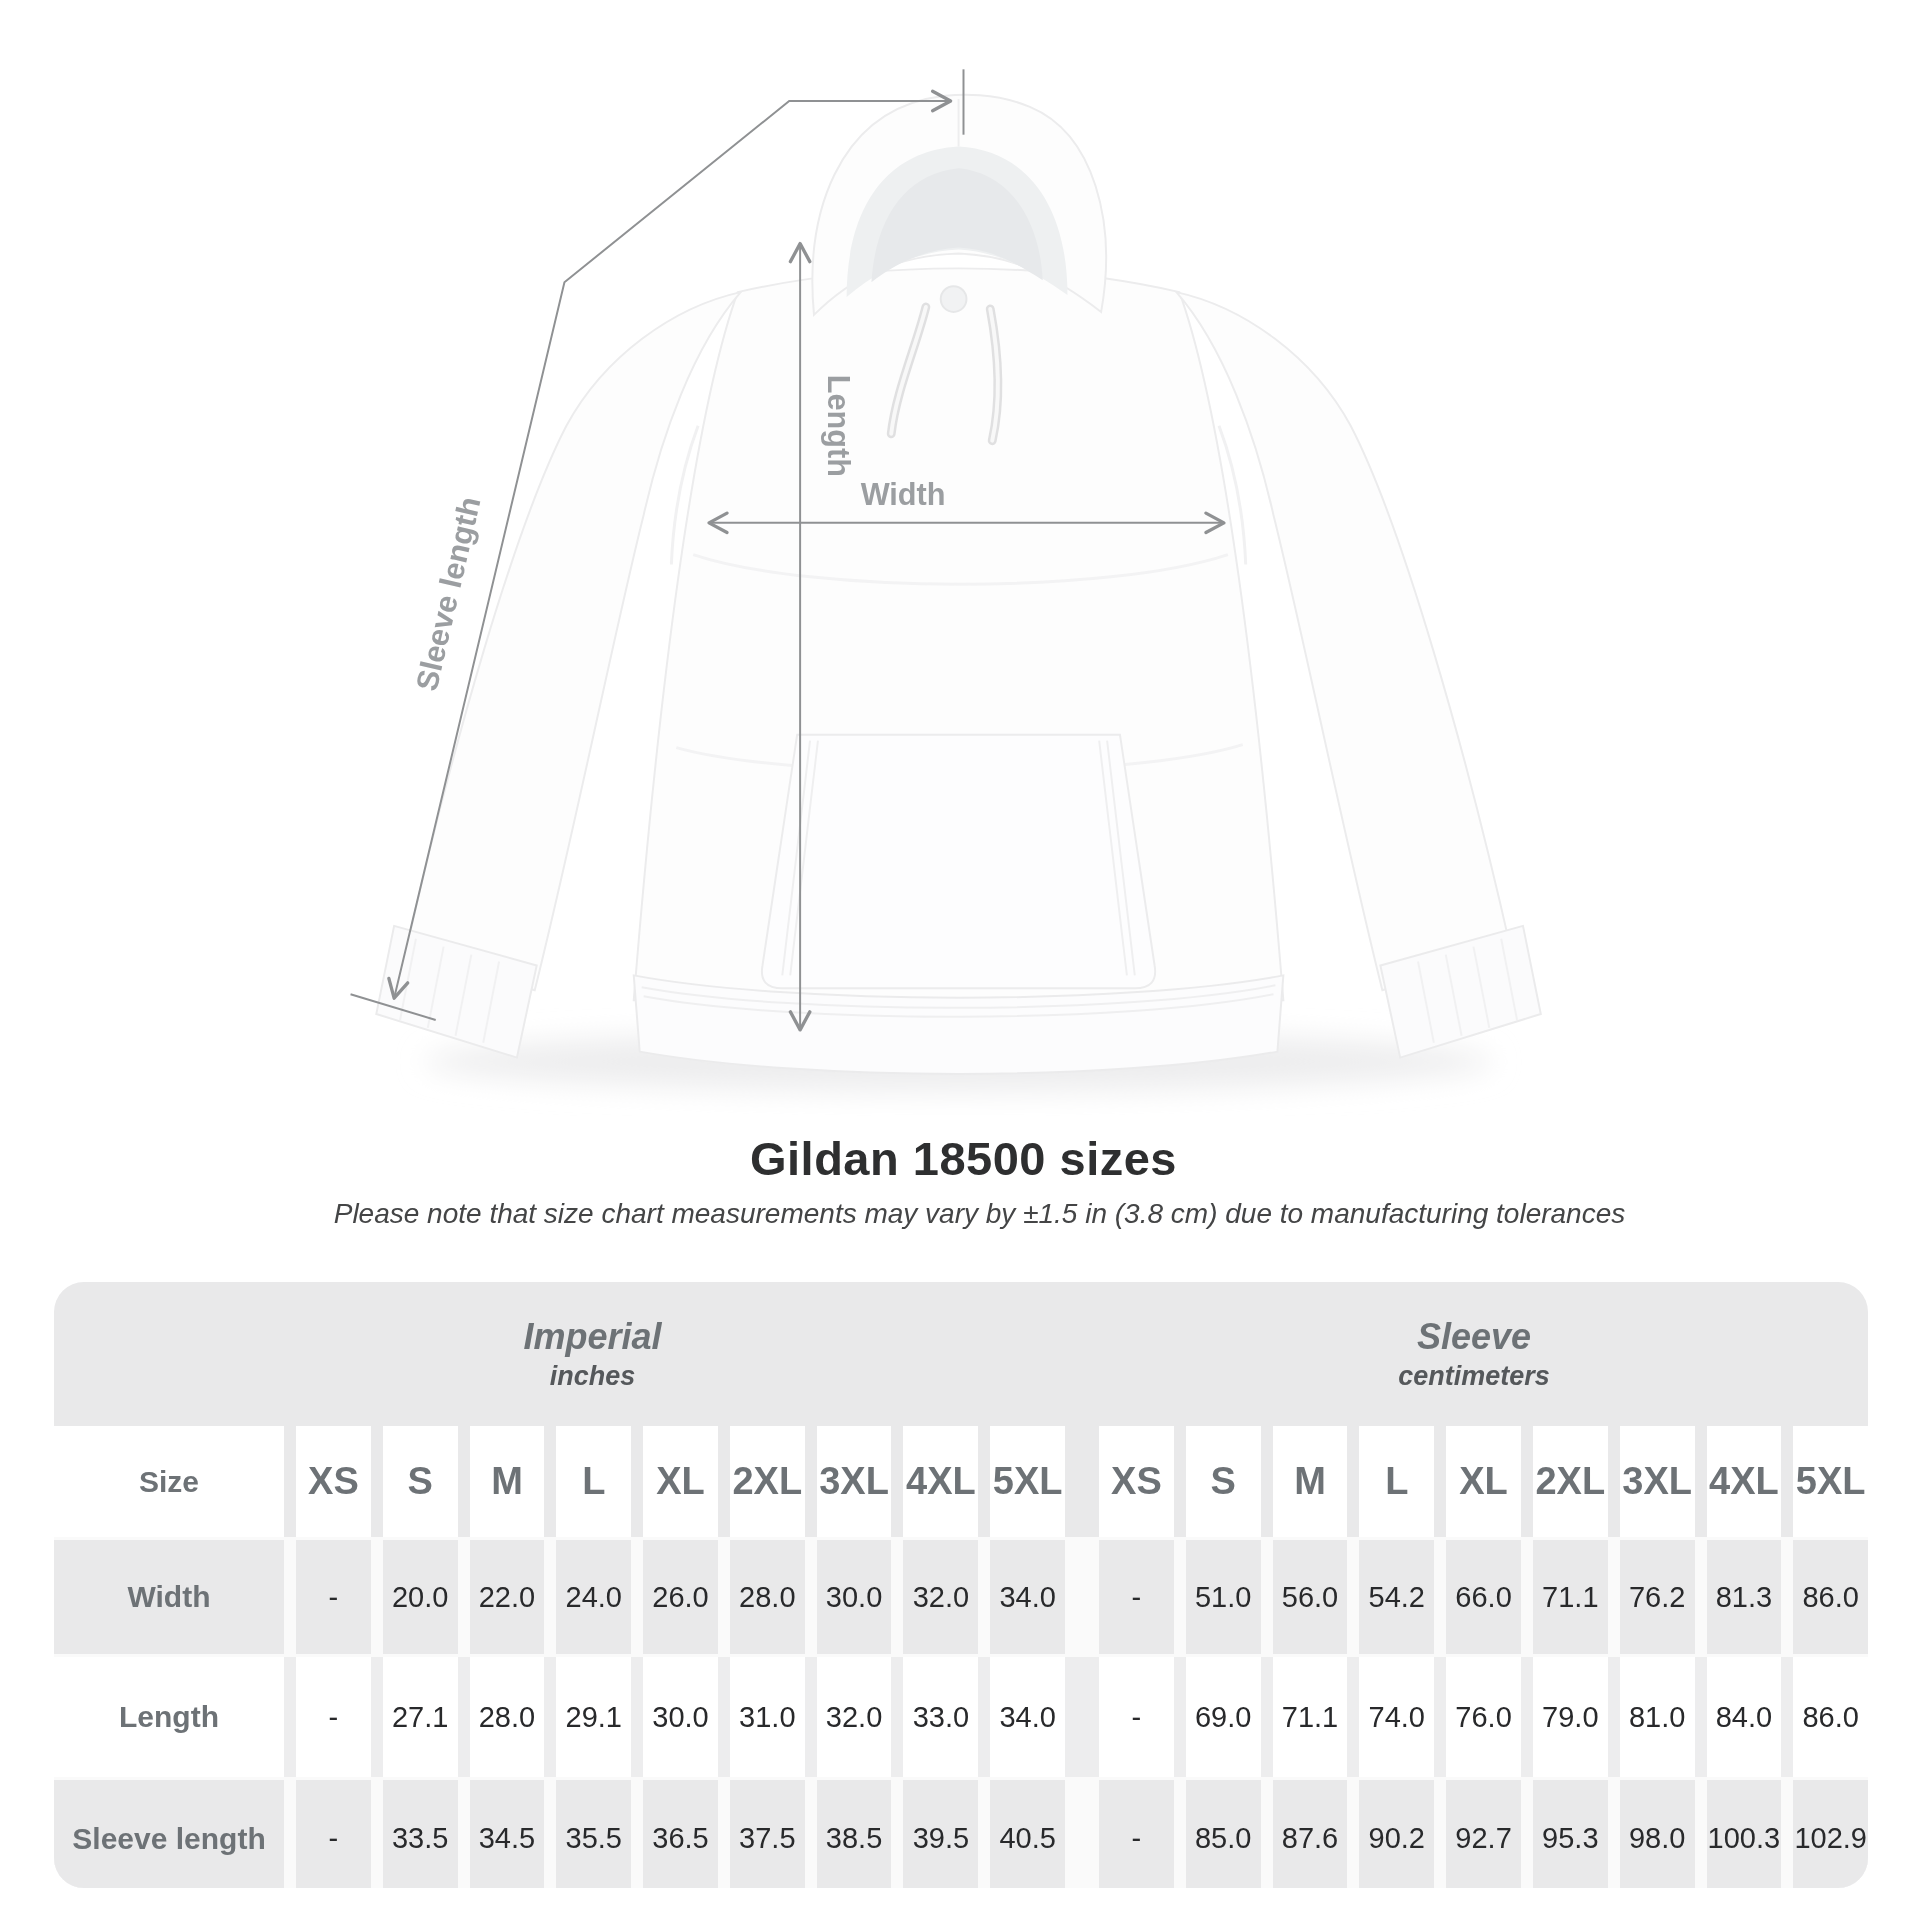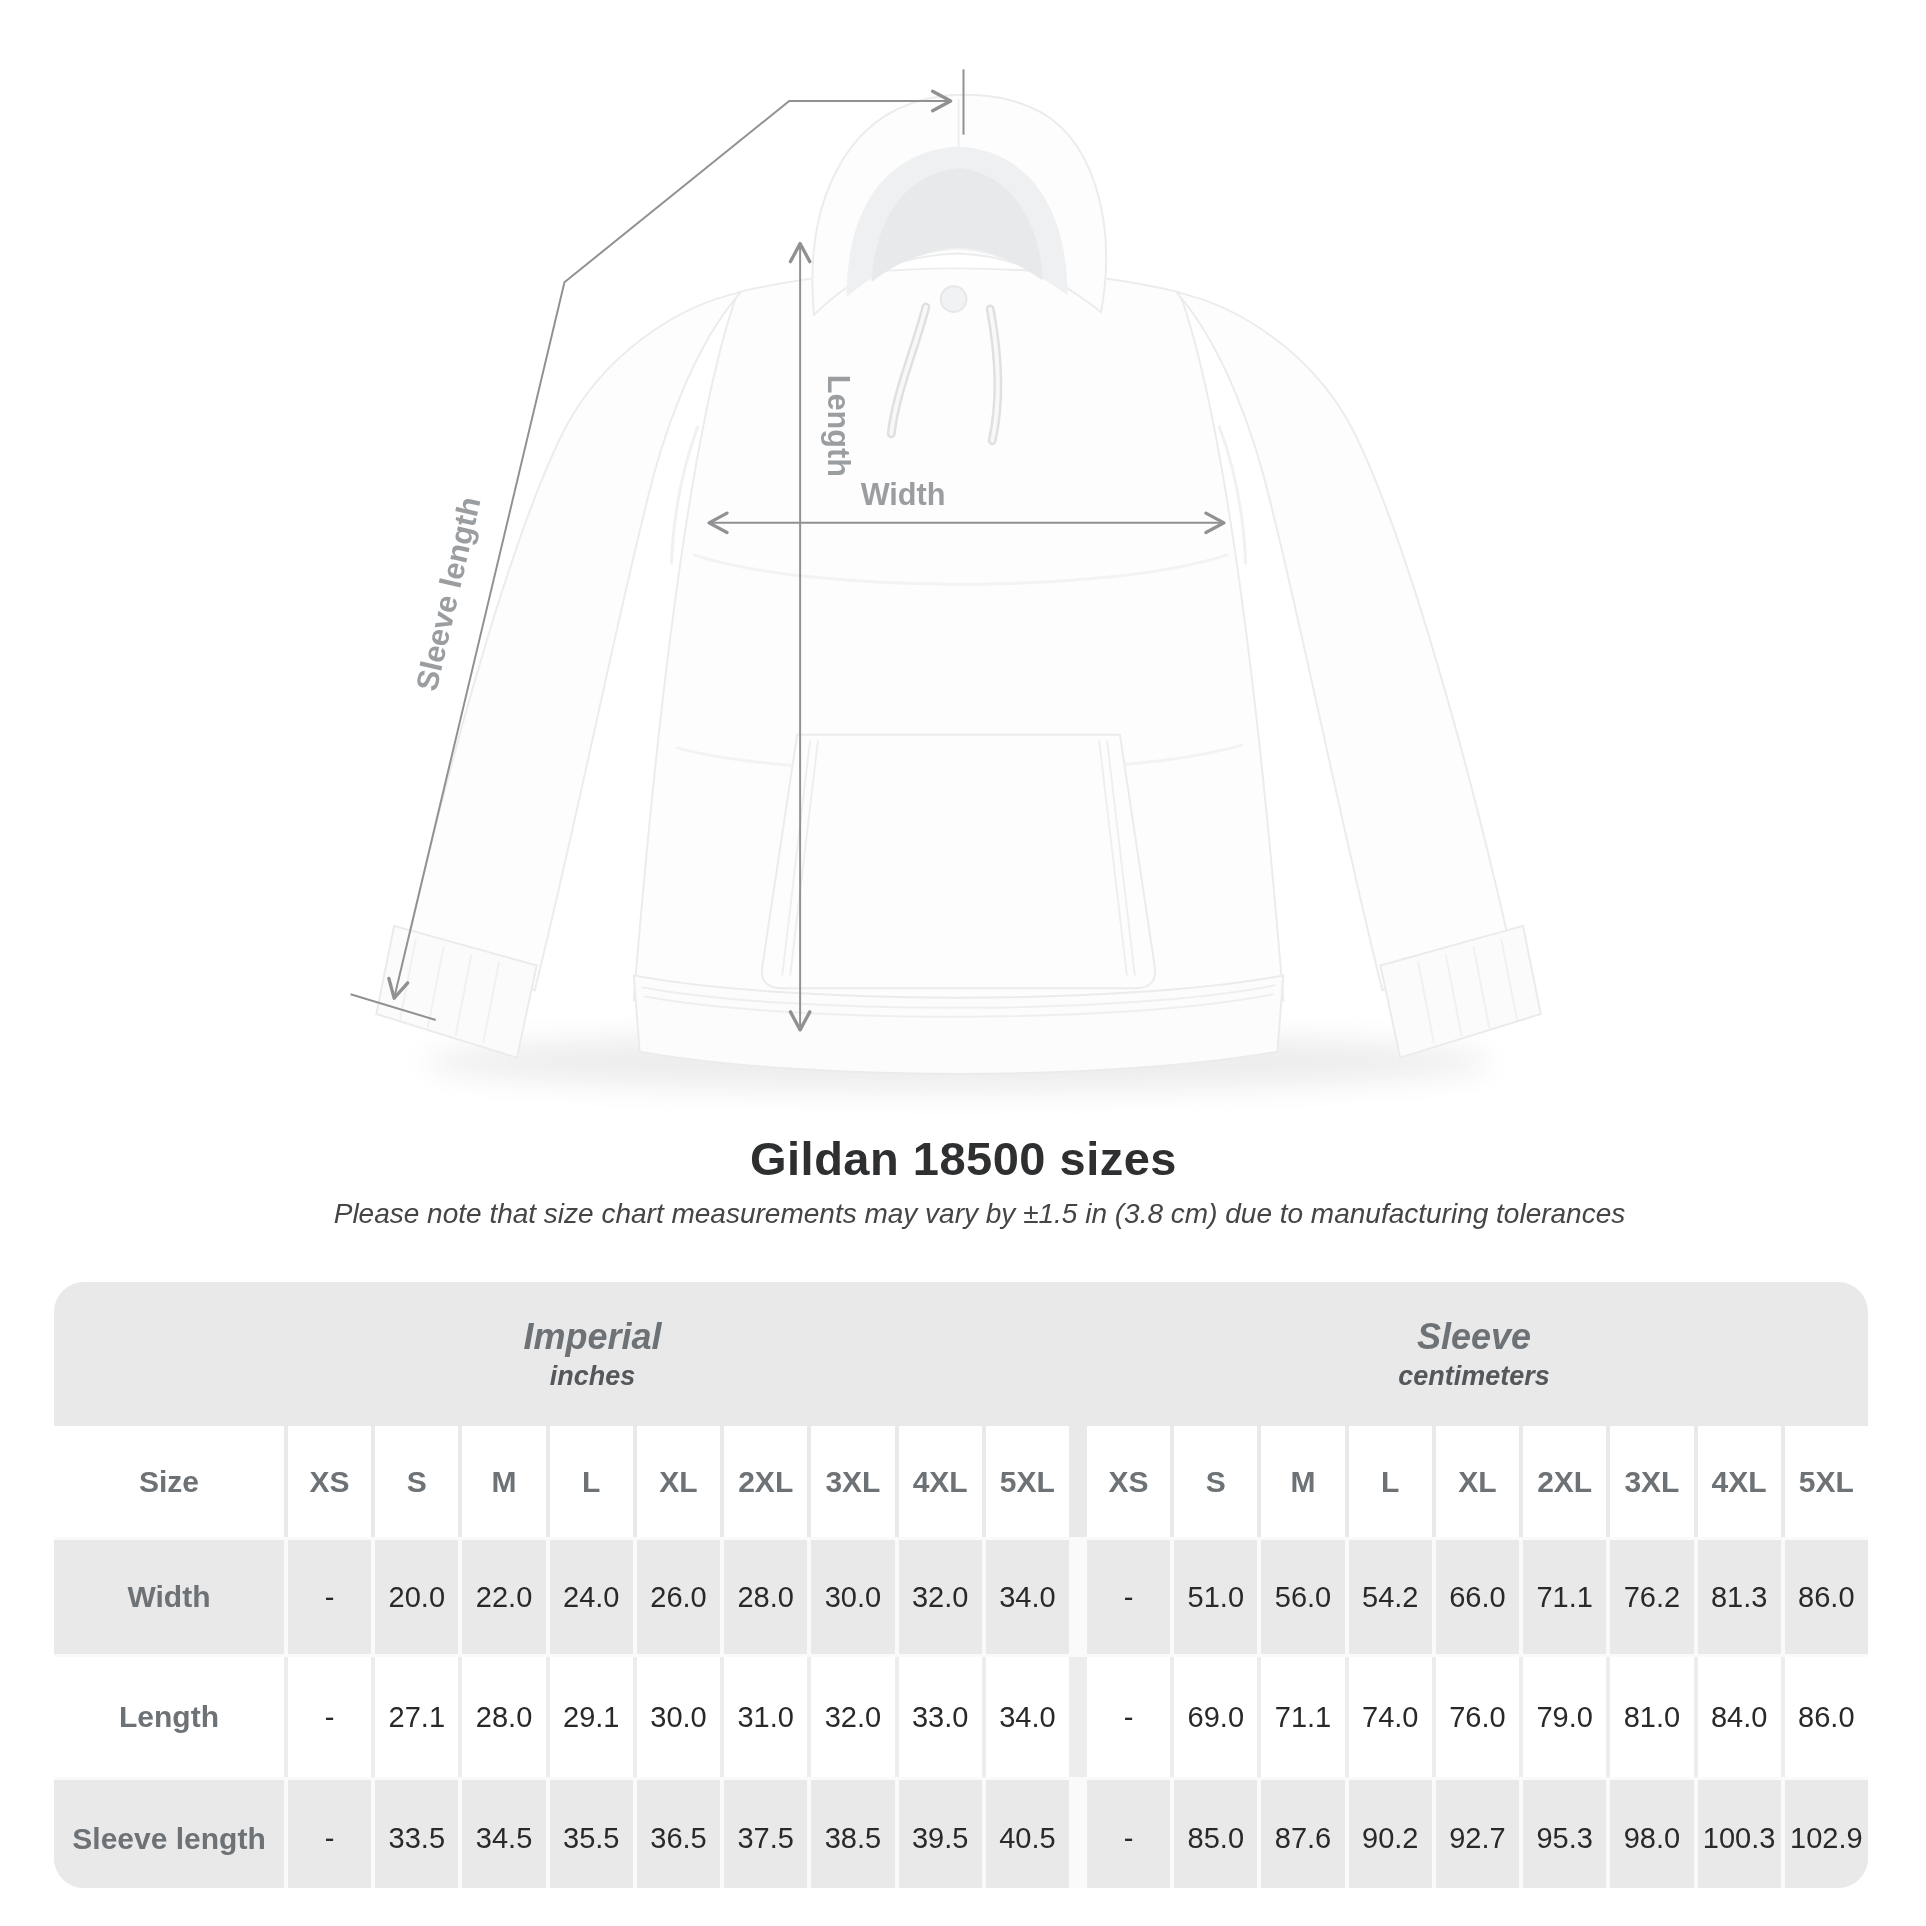--- a/index.html
+++ b/index.html
@@ -26,27 +26,27 @@
   .size-table{
     position:absolute;left:54px;top:1282px;width:1814px;height:606px;
     background:#e9e9ea;border-radius:30px;overflow:hidden;
   }
   .units-band{display:flex;height:144px;padding-left:11px;}
   .unit-group{display:flex;flex-direction:column;justify-content:center;align-items:center;}
   .unit-group.imperial{width:1021px;padding-left:40px;box-sizing:border-box;}
   .unit-group.metric{width:793px;}
   .unit-name{font-size:36px;font-weight:bold;font-style:italic;color:#6d7276;line-height:1.25;}
   .unit-sub{font-size:27px;font-style:italic;color:#55585b;line-height:1.3;font-weight:bold;}
-  .t-row{display:flex;column-gap:4px;}
+  .t-row{display:flex;column-gap:12px;}
   .t-row .cell{
     flex:1 1 0;display:flex;align-items:center;justify-content:center;
     font-size:29px;color:#28292b;
   }
   .t-row .cell.label{flex:0 0 230px;font-weight:bold;color:#6d7276;font-size:30px;}
-  .t-row .cell.szhead{font-weight:bold;color:#6d7276;font-size:30px;}
+  .t-row .cell.szhead{font-weight:bold;color:#6d7276;font-size:38px;}
   .t-row .divider{flex:0 0 10px;}
   .row-sizes{height:111px;}
   .row-sizes .cell{background:#ffffff;}
   .wrap-gray{background:#fafafa;padding:3px 0;}
   .wrap-gray .t-row{height:114px;}
   .wrap-gray .cell{background:#e9e9ea;}
   .wrap-white{background:#ededee;}
   .wrap-white .t-row{height:120px;}
   .wrap-white .cell{background:#ffffff;}
   .wrap-last{padding-bottom:0;}

